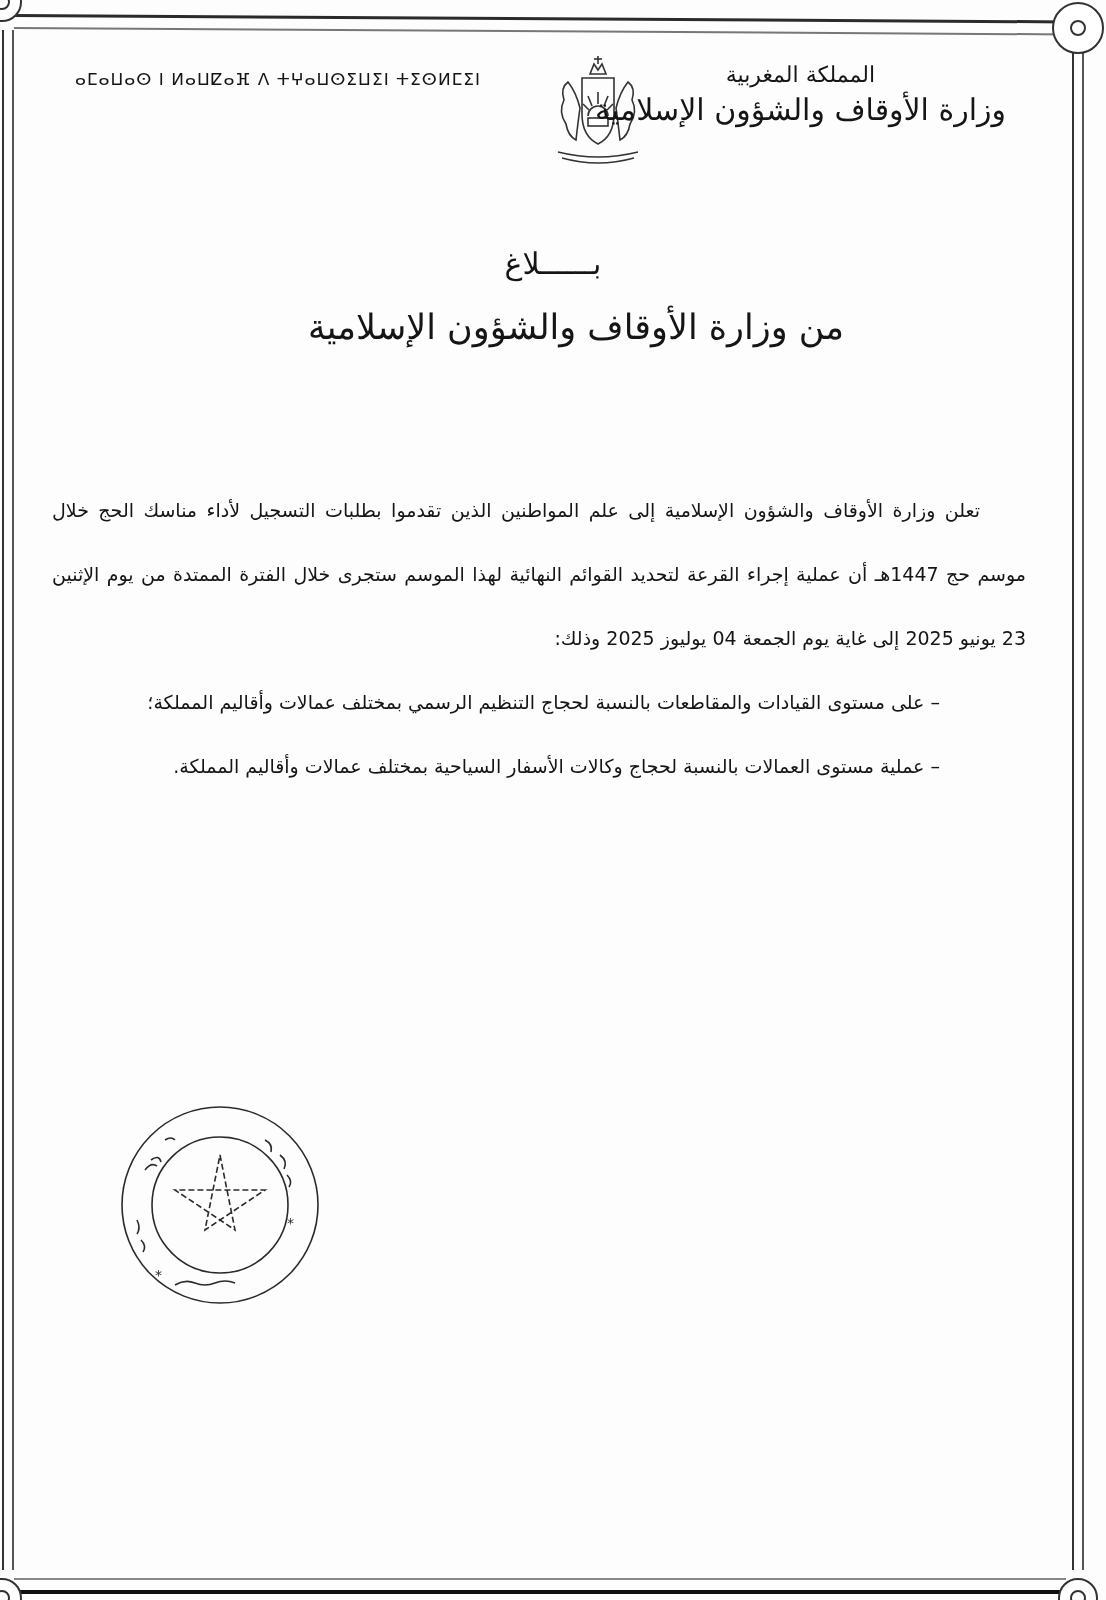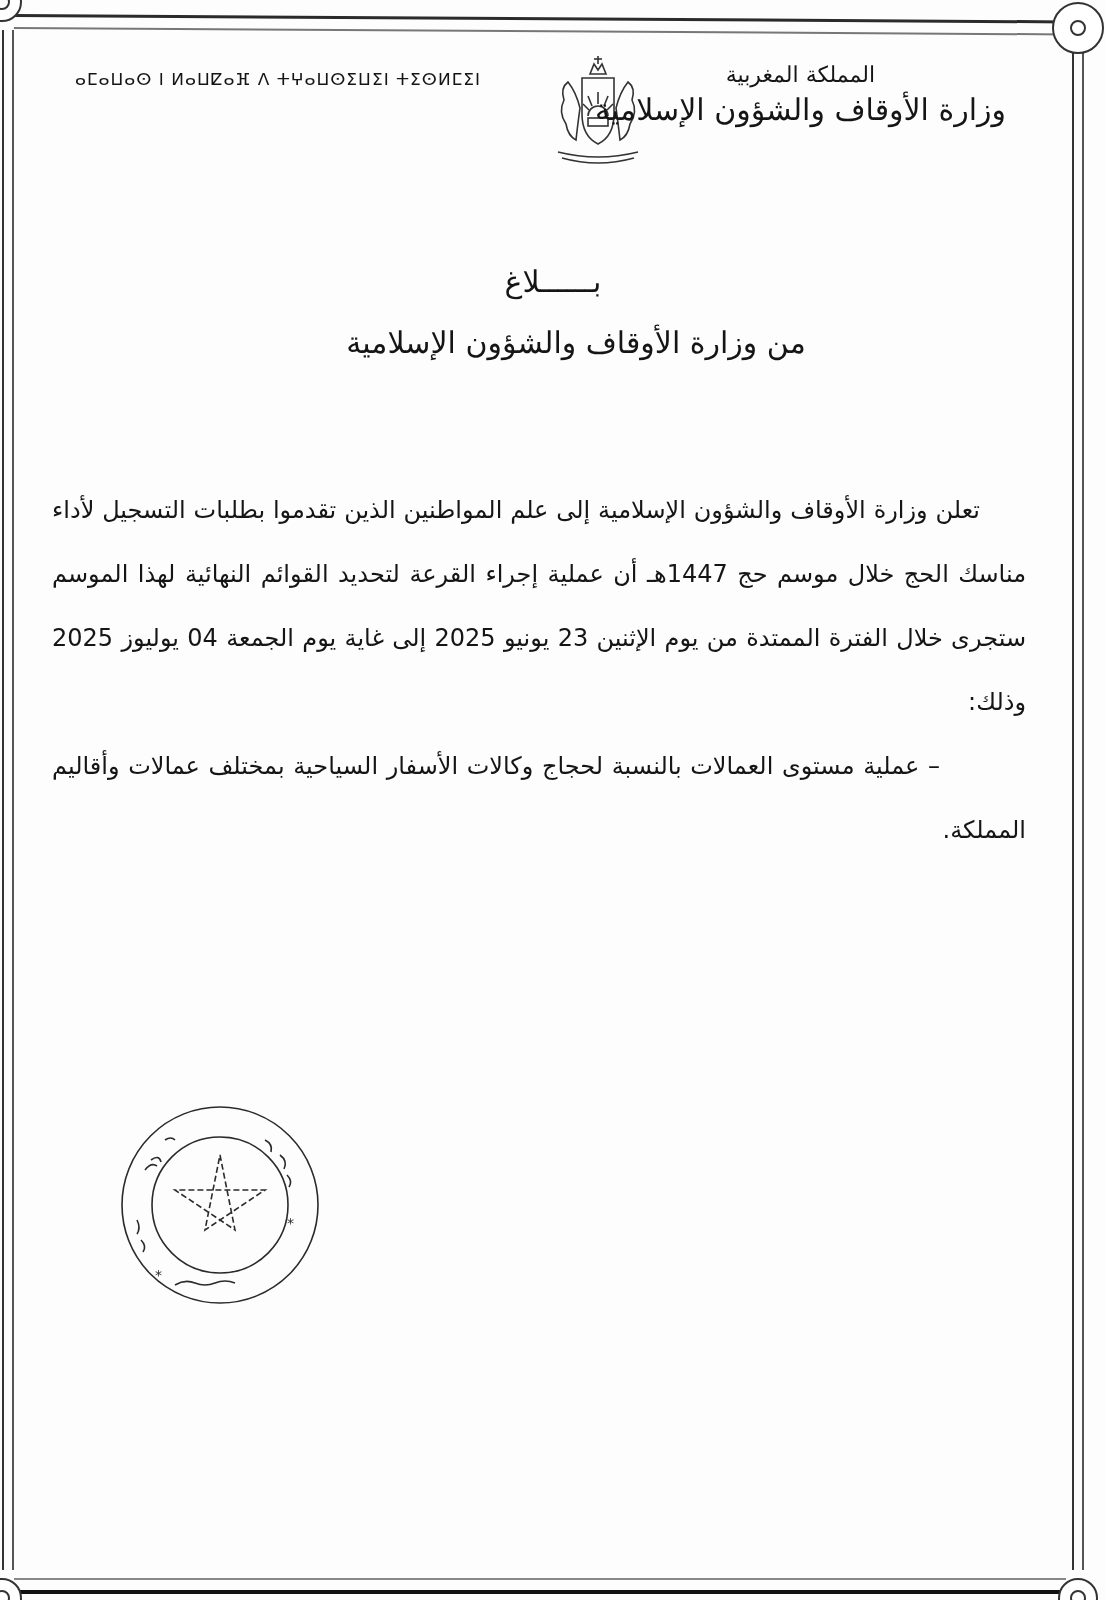--- a/index.html
+++ b/index.html
@@ -96,47 +96,47 @@
       position: absolute;
       left: 508px;
       top: -8px;
       width: 120px;
       height: 120px;
     }
 
     
     .title-block {
       position: absolute;
-      top: 264px;
+      top: 246px;
       left: 0;
       right: 0;
       text-align: center;
       direction: rtl;
       font-family: "DejaVu Serif", serif;
     }
     .title-main {
       font-size: 30px;
       letter-spacing: 4px;
       margin-bottom: 26px;
     }
     .title-sub {
-      font-size: 30px;
+      font-size: 35px;
       padding-left: 46px;
     }
 
     
     .body-text {
       position: absolute;
       top: 478px;
       left: 52px;
       right: 80px;
       direction: rtl;
       text-align: justify;
       font-family: "DejaVu Sans", sans-serif;
-      font-size: 24px;
+      font-size: 19px;
       line-height: 64px;
     }
     .body-text p {
       margin: 0;
     }
     .indent { text-indent: 46px; }
     .bullet { text-indent: 86px; }
 
     
     .stamp {
@@ -195,20 +195,21 @@
   </div>
 </div>
 
 <div class="title-block">
   <div class="title-main">بــــــلاغ</div>
   <div class="title-sub">من وزارة الأوقاف والشؤون الإسلامية</div>
 </div>
 
 <div class="body-text">
   <p class="indent">تعلن وزارة الأوقاف والشؤون الإسلامية إلى علم المواطنين الذين تقدموا بطلبات التسجيل لأداء مناسك الحج خلال موسم حج 1447هـ أن عملية إجراء القرعة لتحديد القوائم النهائية لهذا الموسم ستجرى خلال الفترة الممتدة من يوم الإثنين 23 يونيو 2025 إلى غاية يوم الجمعة 04 يوليوز 2025 وذلك:</p>
+  <p class="bullet">– على مستوى القيادات والمقاطعات بالنسبة لحجاج التنظيم الرسمي بمختلف عمالات وأقاليم المملكة؛</p>
   <p class="bullet">– عملية مستوى العمالات بالنسبة لحجاج وكالات الأسفار السياحية بمختلف عمالات وأقاليم المملكة.</p>
 </div>
 
 <svg class="stamp" viewBox="0 0 210 210">
   <g fill="none" stroke="#2a2a2a" stroke-width="1.6">
     <circle cx="105" cy="105" r="98"></circle>
     <circle cx="105" cy="105" r="68"></circle>
     <polygon points="105,55 120,130 60,90 150,90 90,130" stroke-dasharray="6 3"></polygon>
     <path d="M30 70 q6 -8 12 -4 M36 60 q8 -6 10 2 M50 40 q6 -4 10 0"></path>
     <path d="M150 40 q8 4 6 12 M165 55 q8 6 4 14 M172 75 q6 6 2 12"></path>

